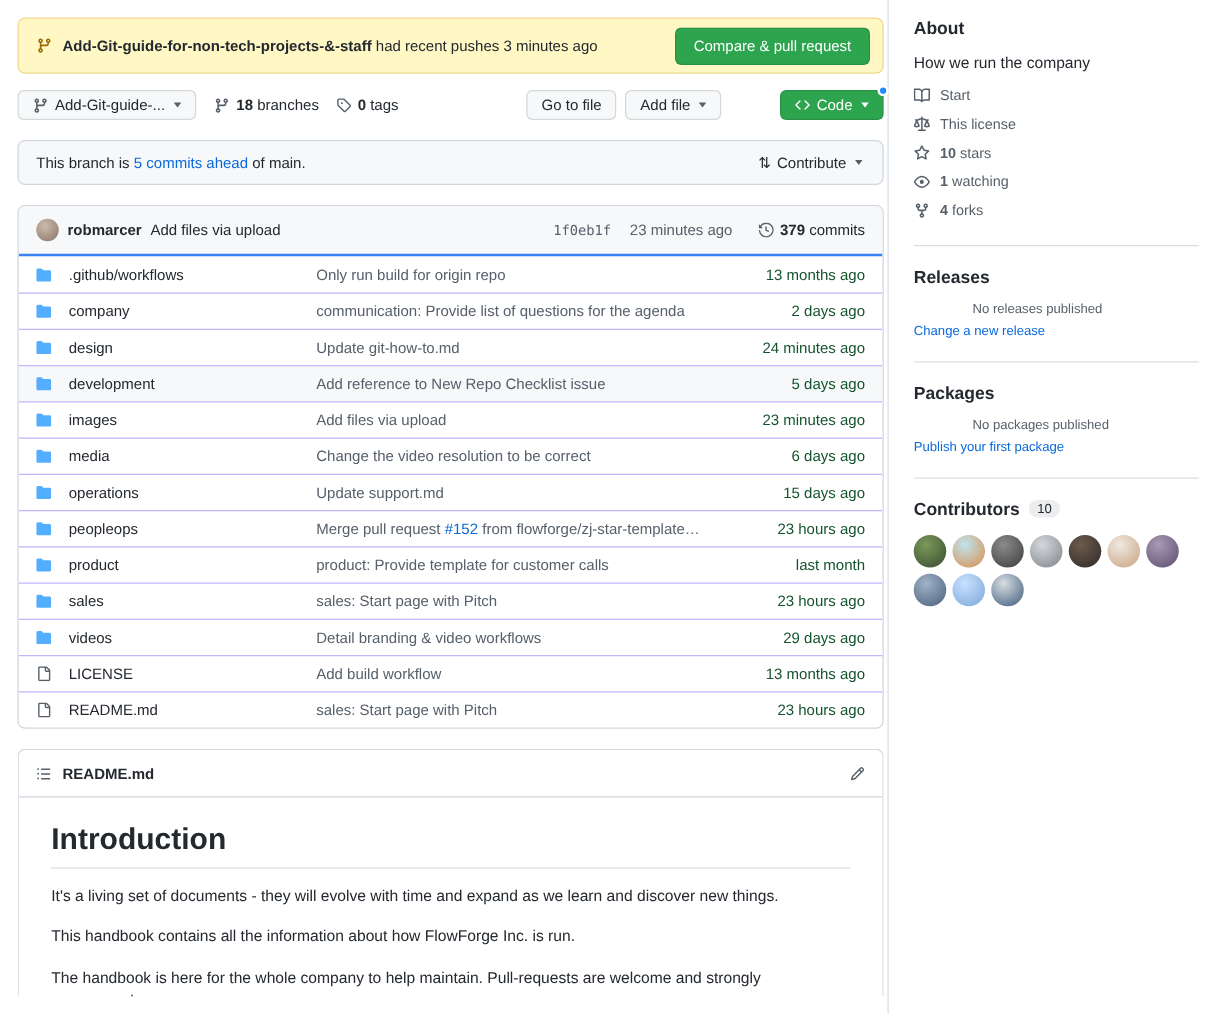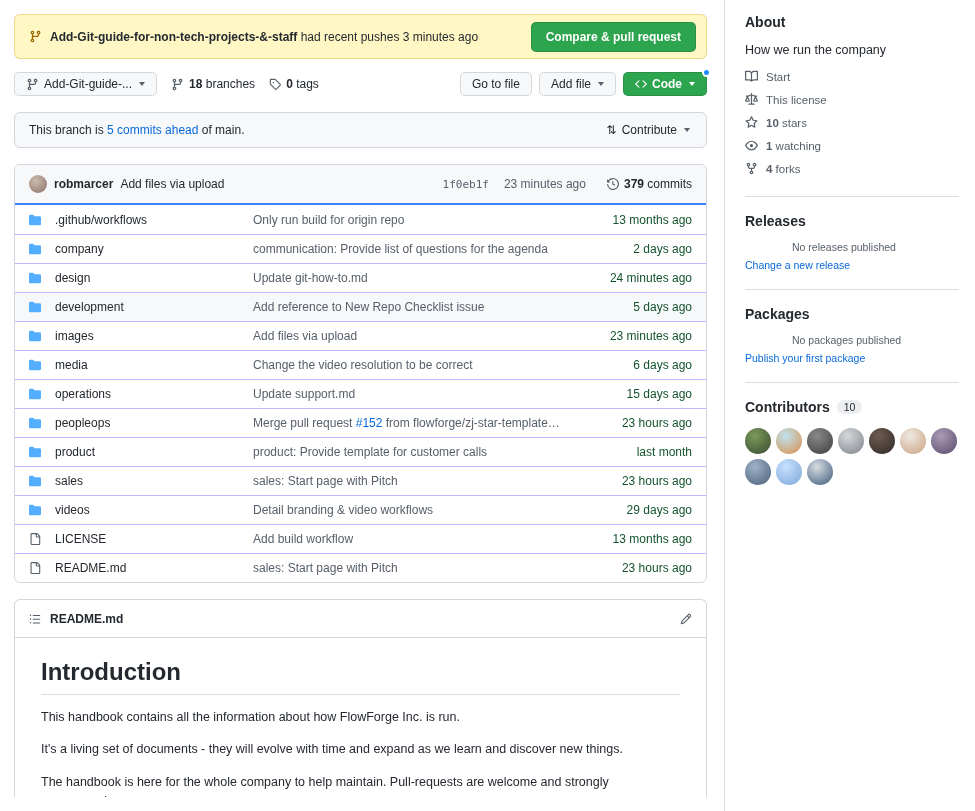--- a/index.html
+++ b/index.html
@@ -1,30 +1,30 @@
 <!DOCTYPE html>
 <html><head>
 <meta charset="utf-8">
 <style>
   * { box-sizing: border-box; }
   body { margin:0; width:975px; height:811px; overflow:hidden; background:#fff;
          font-family:"Liberation Sans",sans-serif; color:#24292f; }
   .page { display:flex; width:975px; height:811px; }
   main { width:693px; flex:none; margin-left:14px; padding-top:14px; }
-  aside { flex:1; border-left:1px solid #d8dee4; margin-left:17px; padding:14px 16px 0 20px; min-width:0; }
+  aside { flex:1; border-left:1px solid #d8dee4; margin-left:3px; padding:14px 16px 0 20px; min-width:0; }
 
   
   .banner { display:flex; align-items:center; gap:8px; background:#fff8c5;
     border:1px solid rgba(212,167,44,.4); border-radius:6px; padding:6px 10px 6px 14px; height:45px; }
   .banner .txt { flex:1; font-size:12px; }
   .banner b { font-weight:700; }
   .btn { display:inline-flex; align-items:center; gap:5px; height:24px; padding:0 11px;
     font-size:12px; font-weight:500; color:#24292f; background:#f6f8fa;
     border:1px solid rgba(27,31,36,.15); border-radius:5px; cursor:pointer; white-space:nowrap; }
-  .btn-green { background:#2da44e; border-color:rgba(27,31,36,.15); color:#fff; font-weight:700; }
+  .btn-green { background:#2da44e; border-color:rgba(27,31,36,.15); color:#fff; font-weight:400;margin-left:40px; }
   .btn-cmp { height:30px; padding:0 14px; font-size:12px; }
   .caret { width:0; height:0; border-left:3.5px solid transparent; border-right:3.5px solid transparent;
     border-top:4px solid currentColor; display:inline-block; margin-left:2px; }
 
   
   .toolbar { display:flex; align-items:center; margin-top:13px; gap:14px; }
   .countitem { display:inline-flex; align-items:center; gap:5px; font-size:12px; color:#24292f; }
   .countitem b { font-weight:700; }
   .toolbar .spacer { flex:1; }
   .toolbar .grp { display:flex; gap:7px;padding-left:10px; }
@@ -325,22 +325,22 @@
         <span class="fn">README.md</span>
         <span class="spacer"></span>
         <span class="ic">
             <svg width="12" height="12" viewBox="0 0 16 16">
               <path fill="#57606a" d="M11.013 1.427a1.75 1.75 0 0 1 2.474 0l1.086 1.086a1.75 1.75 0 0 1 0 2.474l-8.61 8.61c-.21.21-.47.364-.756.445l-3.251.93a.75.75 0 0 1-.927-.928l.929-3.25c.081-.286.235-.547.445-.758l8.61-8.61Zm.176 4.823L9.75 4.81l-6.286 6.287a.253.253 0 0 0-.064.108l-.558 1.953 1.953-.558a.253.253 0 0 0 .108-.064Zm1.238-3.763a.25.25 0 0 0-.354 0L10.811 3.75l1.439 1.44 1.263-1.263a.25.25 0 0 0 0-.354Z"></path>
             </svg>
           </span>
       </div>
       <div class="readme-bd">
         <h1>Introduction</h1>
+        <p>It's a living set of documents - they will evolve with time and expand as we learn and discover new things.</p>
         <p>This handbook contains all the information about how FlowForge Inc. is run.</p>
-        <p>It's a living set of documents - they will evolve with time and expand as we learn and discover new things.</p>
         <p>The handbook is here for the whole company to help maintain. Pull-requests are welcome and strongly encouraged.</p>
 
       </div>
     </div>
   </main>
 
   <aside>
     <section>
       <h2>About</h2>
       <p class="about-desc">How we run the company</p>

